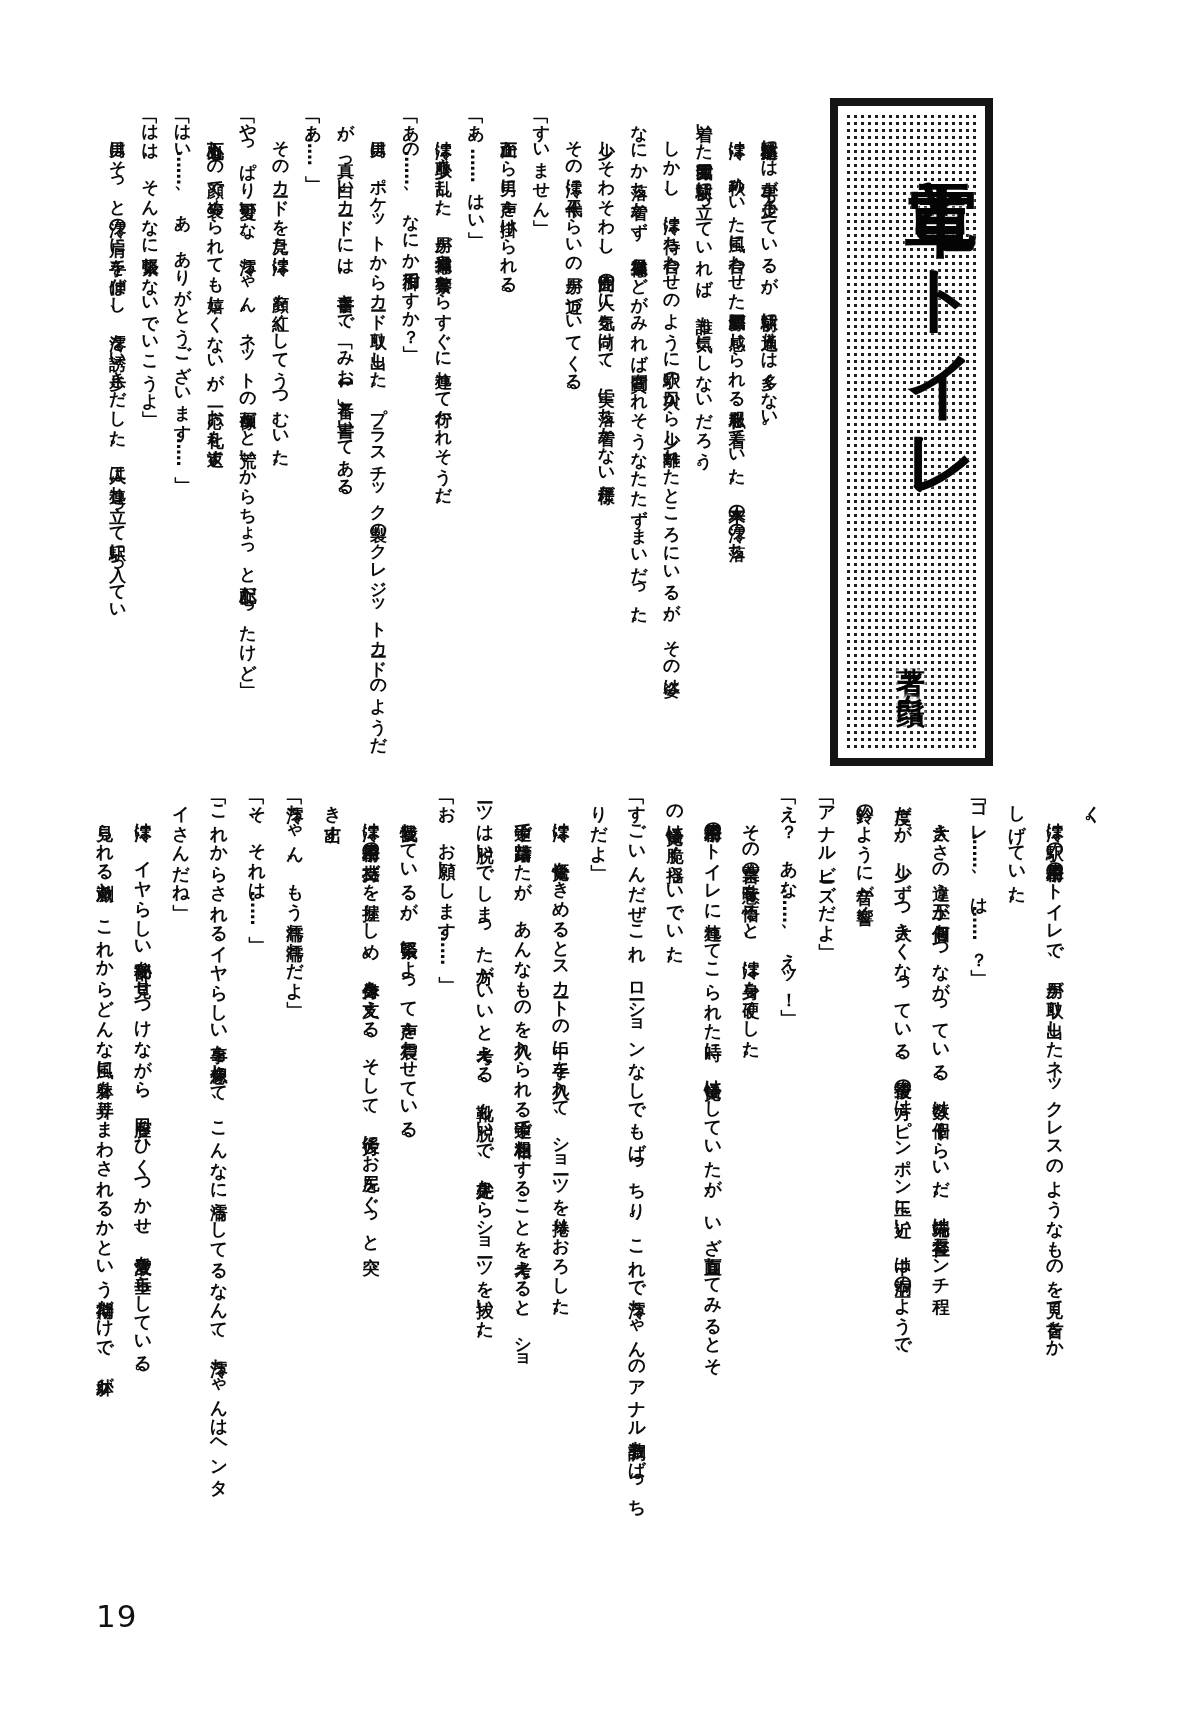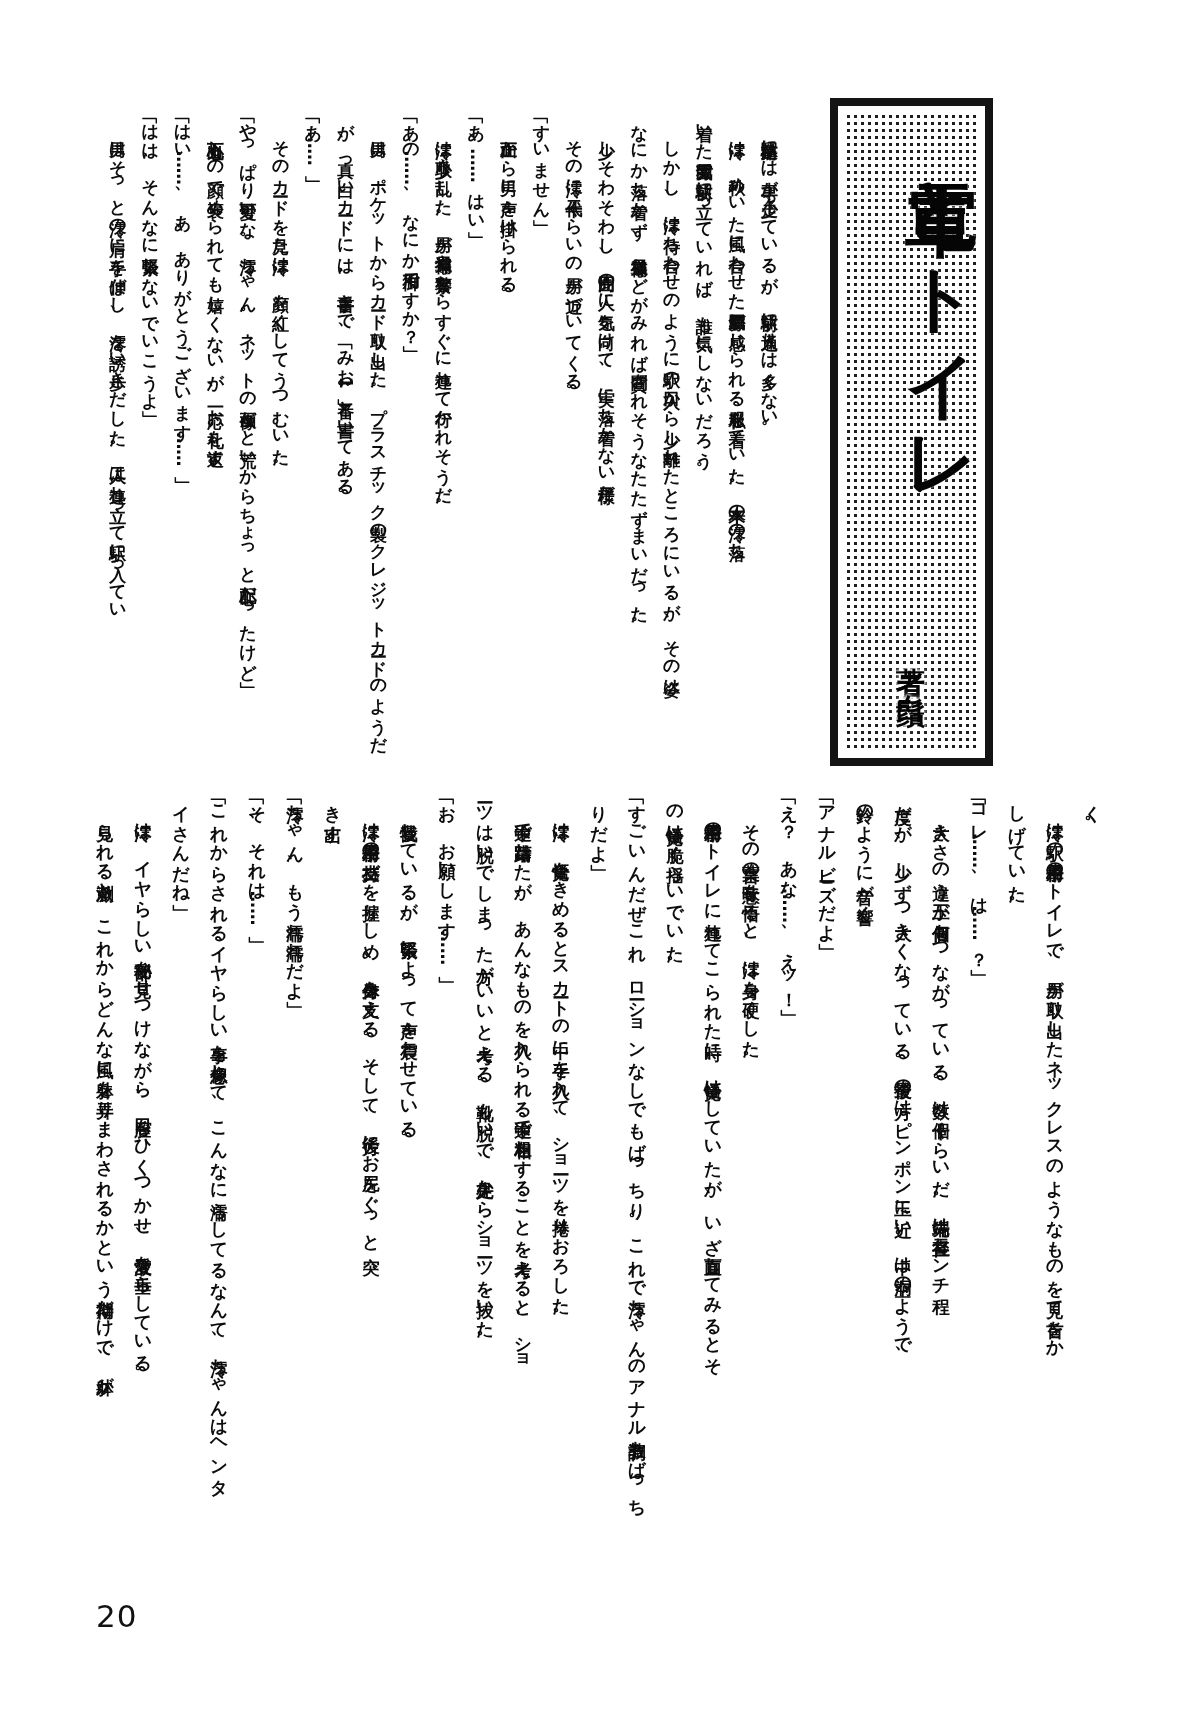--- a/index.html
+++ b/index.html
@@ -104,15 +104,15 @@
       <div class="col indent">澪は車椅子用の支持バーを握りしめ、身体を支える。そして、後方にお尻をぐっと突</div>
       <div class="col">き出す。</div>
       <div class="col">「澪ちゃん、もう濡れ濡れだよ」</div>
       <div class="col">「そ、それは……」</div>
       <div class="col">「これからされるイヤらしい事を想像して、こんなに濡らしてるなんて、澪ちゃんはヘンタ</div>
       <div class="col">イさんだね」</div>
       <div class="col indent">澪は、イヤらしい秘部を見せつけながら、膣口をひくつかせ、愛液を垂らしている。</div>
       <div class="col indent">見られる刺激と、これからどんな風に躰を弄りまわされるかという期待だけで、躰が</div>
     </div>
 
-  <div class="page-number">20</div>
+  <div class="page-number">19</div>
 
 </div>
 
 </body></html>

